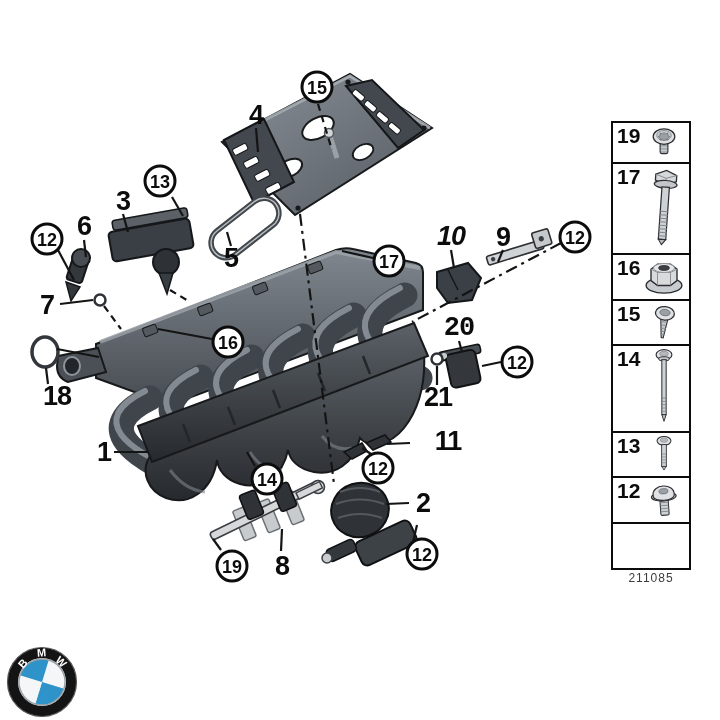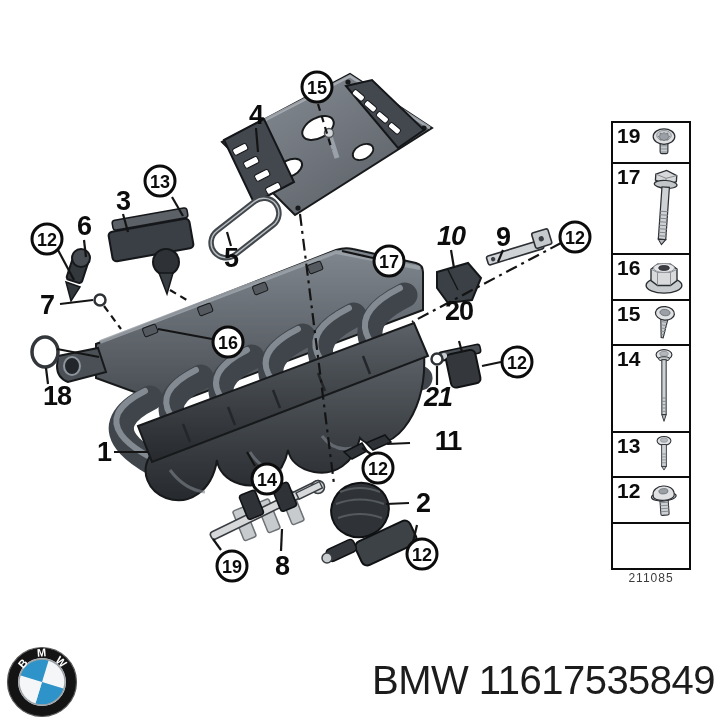--- a/index.html
+++ b/index.html
@@ -296,22 +296,22 @@
       <div class="callout plain" style="left: 123px; top: 201px;">3</div>
       <div class="callout plain" style="left: 256px; top: 115px;">4</div>
       <div class="callout plain" style="left: 231px; top: 258px;">5</div>
       <div class="callout plain" style="left: 84px; top: 226px;">6</div>
       <div class="callout plain" style="left: 47px; top: 305px;">7</div>
       <div class="callout plain" style="left: 282px; top: 566px;">8</div>
       <div class="callout plain" style="left: 503px; top: 237px;">9</div>
       <div class="callout plain" style="left: 451px; top: 236px; font-style: italic;">10</div>
       <div class="callout plain" style="left: 448px; top: 441px;">11</div>
       <div class="callout plain" style="left: 57px; top: 396px;">18</div>
-      <div class="callout plain" style="left: 459px; top: 311px;">20</div>
-      <div class="callout plain" style="left: 438px; top: 397px; font-style: italic;">21</div>
+      <div class="callout plain" style="left: 459px; top: 328px; font-family: Liberation Mono, monospace;">20</div>
+      <div class="callout plain" style="left: 438px; top: 397px;">21</div>
       <div class="callout circled" style="left: 47px; top: 239px;">12</div>
       <div class="callout circled" style="left: 160px; top: 181px;">13</div>
       <div class="callout circled" style="left: 317px; top: 87px;">15</div>
       <div class="callout circled" style="left: 228px; top: 342px;">16</div>
       <div class="callout circled" style="left: 389px; top: 261px;">17</div>
       <div class="callout circled" style="left: 575px; top: 237px;">12</div>
       <div class="callout circled" style="left: 517px; top: 362px;">12</div>
       <div class="callout circled" style="left: 378px; top: 468px;">12</div>
       <div class="callout circled" style="left: 267px; top: 479px;">14</div>
       <div class="callout circled" style="left: 422px; top: 554px;">12</div>
@@ -365,15 +365,14 @@
         <svg class="ficon wide">
           <use href="#arrow-icon" xlink:href="#arrow-icon"></use>
         </svg>
       </div>
     </div>
 <div class="ref-number">211085</div>
 
 <svg class="brand-logo" viewBox="0 0 72 72">
   <use href="#bmw-roundel-icon" xlink:href="#bmw-roundel-icon"></use>
 </svg>
-<div class="part-text">BMW 11617535849</div>
 
 </div>
 
 </body></html>

